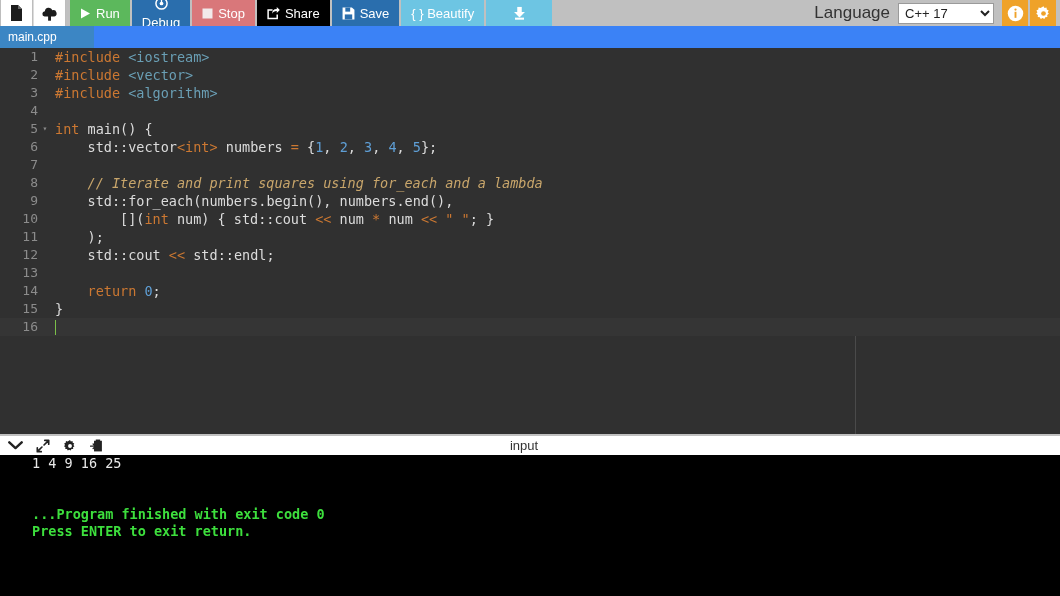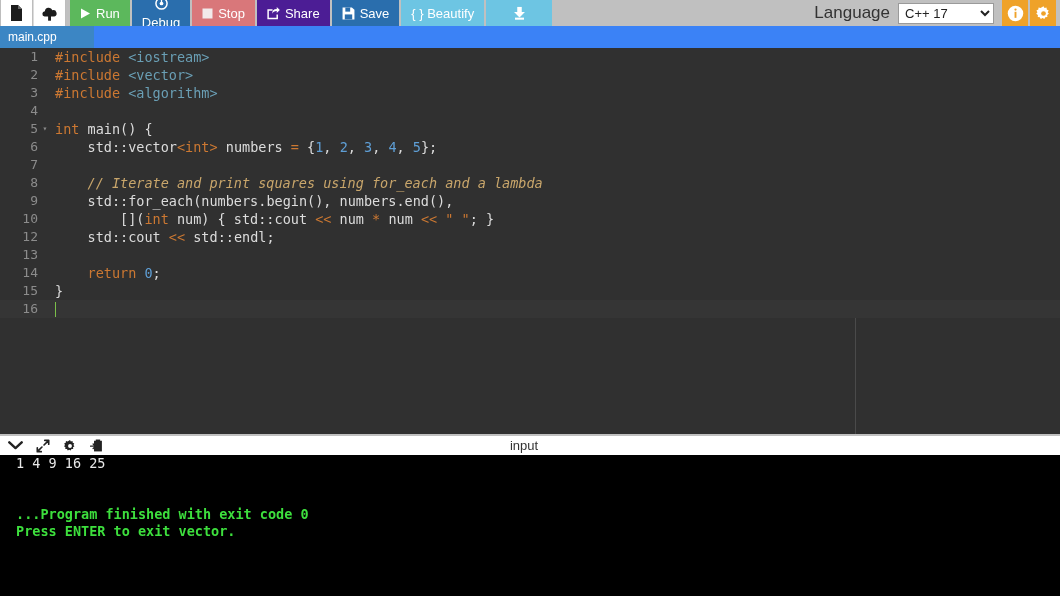--- a/index.html
+++ b/index.html
@@ -63,21 +63,21 @@
     font-family: "Liberation Sans", sans-serif;
     cursor: pointer;
     border: none;
     white-space: nowrap;
     margin-right: 2px;
   }
   .btn .glyph { display: inline-flex; align-items: center; }
   .btn-run     { background: #5cb85c; margin-left: 4px; text-align: right; }
   .btn-debug   { background: #2a6ead; flex-direction: column; }
   .btn-stop    { background: #d9777a; }
-  .btn-share   { background: #4c1d95; }
+  .btn-share   { background: #000000; }
   .btn-save    { background: #2a6ead; }
   .btn-beautify{ background: #6dc5e3; }
   .btn-download{ background: #6dc5e3; width: 66px; padding: 0; margin-right: 0; }
 
   .tb-right {
     margin-left: auto;
     display: flex;
     align-items: center;
     gap: 0px;
     padding-right: 4px;
@@ -258,21 +258,21 @@
     height: 141px;
     background: #000000;
     color: #e6e6e6;
     font-family: "DejaVu Sans Mono", "Liberation Mono", monospace;
     font-size: 13.5px;
     line-height: 17px;
     padding: 0;
     overflow: hidden;
     cursor: text;
   }
-  .console .cline { white-space: pre; padding-left: 16px; }
+  .console .cline { white-space: pre; padding-left: 16px; margin-left: 16px; }
   .c-out  { color: #e8e8e8; }
   .c-grn  { color: #3ddf3d; font-weight: bold; }
   .c-blank { height: 17px; }
 </style>
 </head>
 <body>
 
 <div id="app">
 
   <div class="toolbar">
@@ -392,20 +392,21 @@
         <div class="line"><span class="lineno">1</span><span class="ltext"><span class="s-pre">#include</span> <span class="s-inc">&lt;iostream&gt;</span></span></div>
         <div class="line"><span class="lineno">2</span><span class="ltext"><span class="s-pre">#include</span> <span class="s-inc">&lt;vector&gt;</span></span></div>
         <div class="line"><span class="lineno">3</span><span class="ltext"><span class="s-pre">#include</span> <span class="s-inc">&lt;algorithm&gt;</span></span></div>
         <div class="line"><span class="lineno">4</span><span class="ltext"></span></div>
         <div class="line"><span class="lineno">5</span><span class="fold">▾</span><span class="ltext"><span class="s-kw">int</span> <span class="s-plain">main</span>() {</span></div>
         <div class="line"><span class="lineno">6</span><span class="ltext">    <span class="s-plain">std</span>::<span class="s-plain">vector</span><span class="s-op">&lt;</span><span class="s-kw">int</span><span class="s-op">&gt;</span> <span class="s-plain">numbers</span> <span class="s-op">=</span> {<span class="s-num">1</span>, <span class="s-num">2</span>, <span class="s-num">3</span>, <span class="s-num">4</span>, <span class="s-num">5</span>};</span></div>
         <div class="line"><span class="lineno">7</span><span class="ltext"></span></div>
         <div class="line"><span class="lineno">8</span><span class="ltext">    <span class="s-cmt">// Iterate and print squares using for_each and a lambda</span></span></div>
         <div class="line"><span class="lineno">9</span><span class="ltext">    <span class="s-plain">std</span>::<span class="s-plain">for_each</span>(<span class="s-plain">numbers</span>.<span class="s-plain">begin</span>(), <span class="s-plain">numbers</span>.<span class="s-plain">end</span>(),</span></div>
         <div class="line"><span class="lineno">10</span><span class="ltext">        [](<span class="s-kw">int</span> <span class="s-plain">num</span>) { <span class="s-plain">std</span>::<span class="s-plain">cout</span> <span class="s-op">&lt;&lt;</span> <span class="s-plain">num</span> <span class="s-op">*</span> <span class="s-plain">num</span> <span class="s-op">&lt;&lt;</span> <span class="s-str">" "</span>; }</span></div>
+        <div class="line"><span class="lineno">11</span><span class="ltext">    );</span></div>
         <div class="line"><span class="lineno">12</span><span class="ltext">    <span class="s-plain">std</span>::<span class="s-plain">cout</span> <span class="s-op">&lt;&lt;</span> <span class="s-plain">std</span>::<span class="s-plain">endl</span>;</span></div>
         <div class="line"><span class="lineno">13</span><span class="ltext"></span></div>
         <div class="line"><span class="lineno">14</span><span class="ltext">    <span class="s-kw">return</span> <span class="s-num">0</span>;</span></div>
         <div class="line"><span class="lineno">15</span><span class="ltext">}</span></div>
         <div class="line active"><span class="lineno">16</span><span class="ltext"></span><span class="cursor"></span></div>
       </div>
   </div>
 
   <div class="splitter"></div>
 
@@ -437,16 +438,16 @@
       </span>
     </div>
     <span class="input-label">input</span>
   </div>
 
   <div class="console" id="console-output">
       <div class="cline c-out">1 4 9 16 25</div>
       <div class="cline c-blank">&nbsp;</div>
       <div class="cline c-blank">&nbsp;</div>
       <div class="cline c-grn">...Program finished with exit code 0</div>
-      <div class="cline c-grn">Press ENTER to exit vector.</div>
+      <div class="cline c-grn">Press ENTER to exit return.</div>
     </div>
 
 </div>
 
 </body></html>

